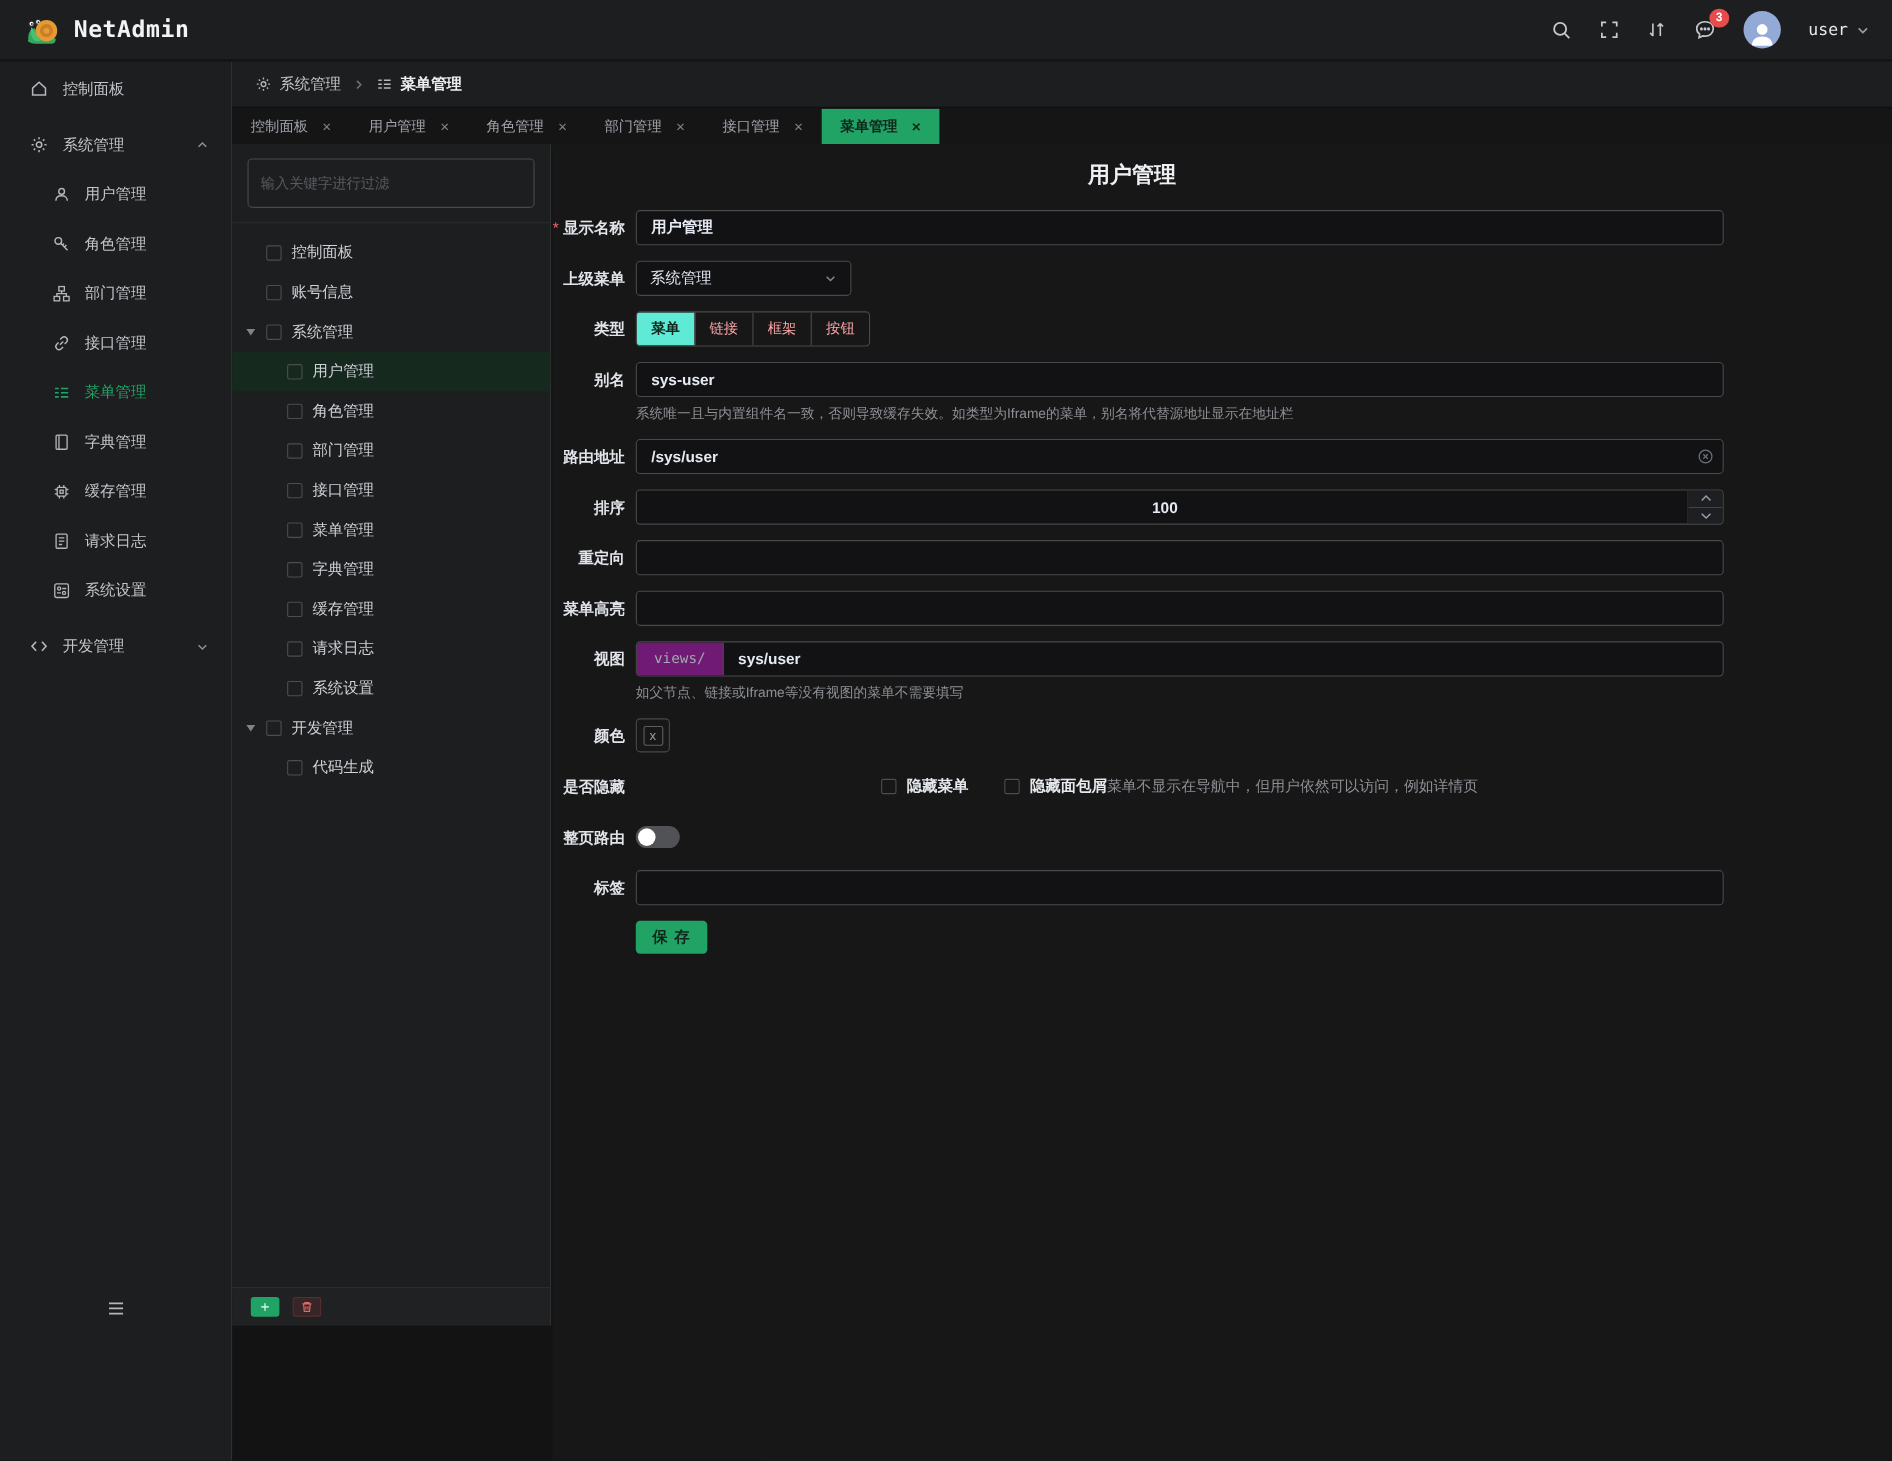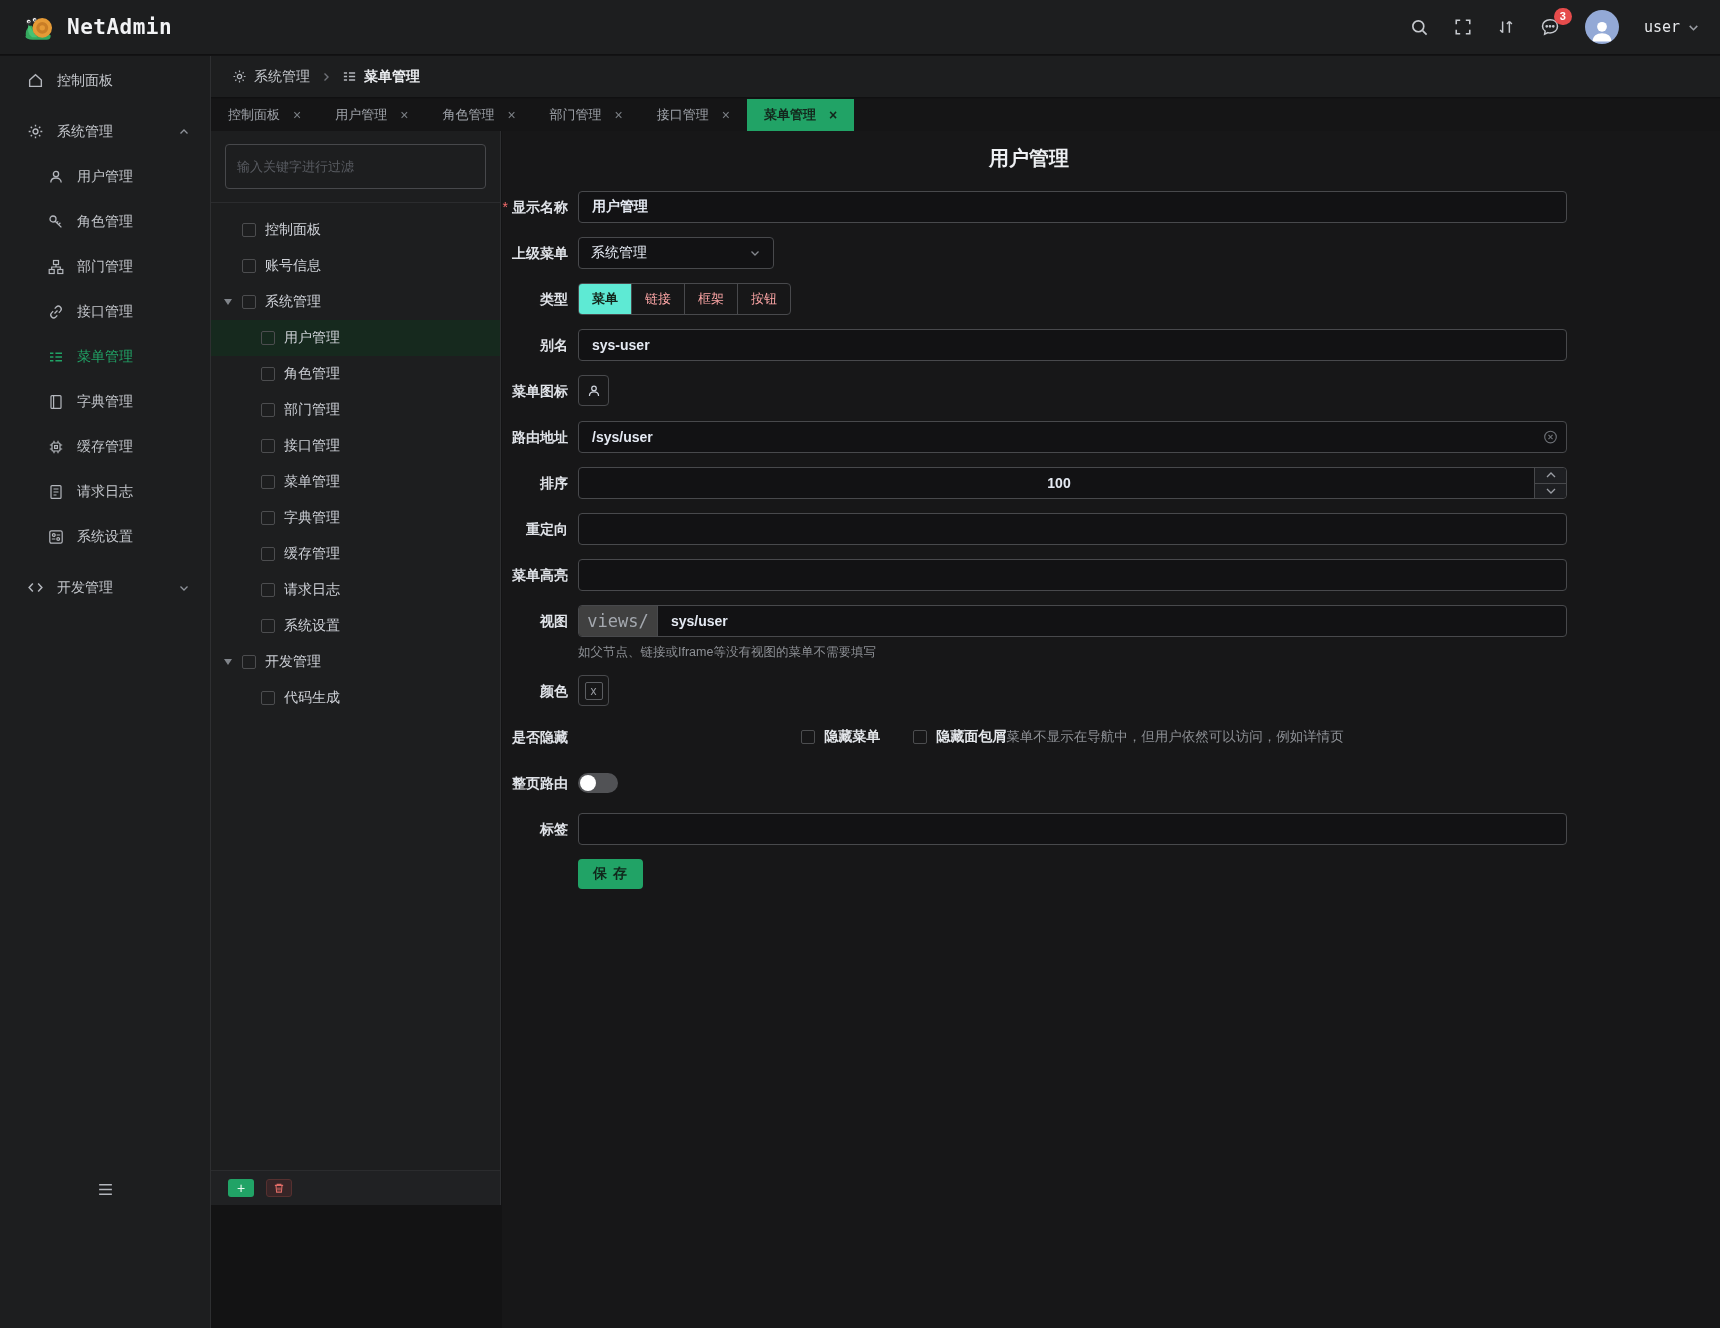--- a/index.html
+++ b/index.html
@@ -109,22 +109,22 @@
   .hint { color:#8d9095; font-size:12.5px; margin-top:7px; line-height:17px; }
   .icon-btn { width:31px; height:31px; border:1px solid #48494c; border-radius:4px; background:transparent;
     display:flex; align-items:center; justify-content:center; color:#cfd3dc; cursor:pointer; }
   .num-wrap { position:relative; width:100%; }
   .num-wrap .inp { text-align:center; padding-right:40px; }
   .stepper { position:absolute; top:1px; right:1px; bottom:1px; width:32px;
     border-left:1px solid #48494c; display:flex; flex-direction:column; border-radius:0 4px 4px 0; overflow:hidden; }
   .step-btn { flex:1; background:#1e1f22; display:flex; align-items:center; justify-content:center; color:#9b9ea5; cursor:pointer; }
   .step-btn:first-child { border-bottom:1px solid #48494c; }
   .viewgroup { display:flex; height:32px; border:1px solid #48494c; border-radius:4px; overflow:hidden; background:#121214; width:100%; }
-  .view-prefix { width:79px; flex:none; background:#404040; color:#a4a8af;
-    font-family:"DejaVu Sans Mono",monospace; font-size:17px;
+  .view-prefix { width:79px; flex:none; background:#701a75; color:#a4a8af;
+    font-family:"DejaVu Sans Mono",monospace; font-size:13px;
     display:flex; align-items:center; justify-content:center; border-right:1px solid #48494c; }
   .view-inp { flex:1; background:transparent; border:none; outline:none; color:#e5eaf3; font-weight:bold; font-size:14px; padding:0 13px; }
   .color-btn { width:31px; height:31px; border:1px solid #48494c; border-radius:4px; background:transparent;
     display:flex; align-items:center; justify-content:center; cursor:pointer; }
   .color-inner { width:18px; height:18px; border:1px solid #5c5e62; border-radius:2px; color:#9a9da3;
     font-size:12px; display:flex; align-items:center; justify-content:center; line-height:1; }
   .hid-row { display:flex; align-items:center; height:32px; gap:0;justify-content:center; }
   .cb-group { display:flex; align-items:center; }
   .cb-label { font-weight:bold; color:#e5e8ec; margin-left:9px; }
   .hid-desc { color:#8d9095; font-size:13.5px; }
@@ -511,36 +511,24 @@
         <div class="seg">框架</div>
         <div class="seg">按钮</div>
       </div>
     </div>
   </div>
 
   <div class="frow">
     <div class="flabel">别名</div>
     <div class="fcontrol">
       <input class="inp" value="sys-user" style="">
-    </div>
-  </div>
-
-  <div class="frow">
-    <div class="flabel">菜单图标</div>
-    <div class="fcontrol">
-      <button class="icon-btn">
-        <span>
-            <svg width="14" height="14" viewBox="0 0 16 16" fill="none" stroke="currentColor" stroke-width="1.4">
-              <circle cx="8" cy="5" r="2.6"></circle>
-              <path d="M2.8 13.6 c0-3 2.3-4.6 5.2-4.6 s5.2 1.6 5.2 4.6"></path>
-            </svg>
-          </span>
-      </button>
-    </div>
-  </div>
+      <div class="hint">系统唯一且与内置组件名一致，否则导致缓存失效。如类型为Iframe的菜单，别名将代替源地址显示在地址栏</div>
+    </div>
+  </div>
+
 
   <div class="frow">
     <div class="flabel">路由地址</div>
     <div class="fcontrol">
       <div class="inp-wrap">
         <input class="inp" value="/sys/user" style="">
         <span class="clear-ic">
             <svg width="15" height="15" viewBox="0 0 16 16" fill="none" stroke="currentColor" stroke-width="1.2">
               <circle cx="8" cy="8" r="6.2"></circle>
               <path d="M5.8 5.8 L10.2 10.2 M10.2 5.8 L5.8 10.2"></path>

